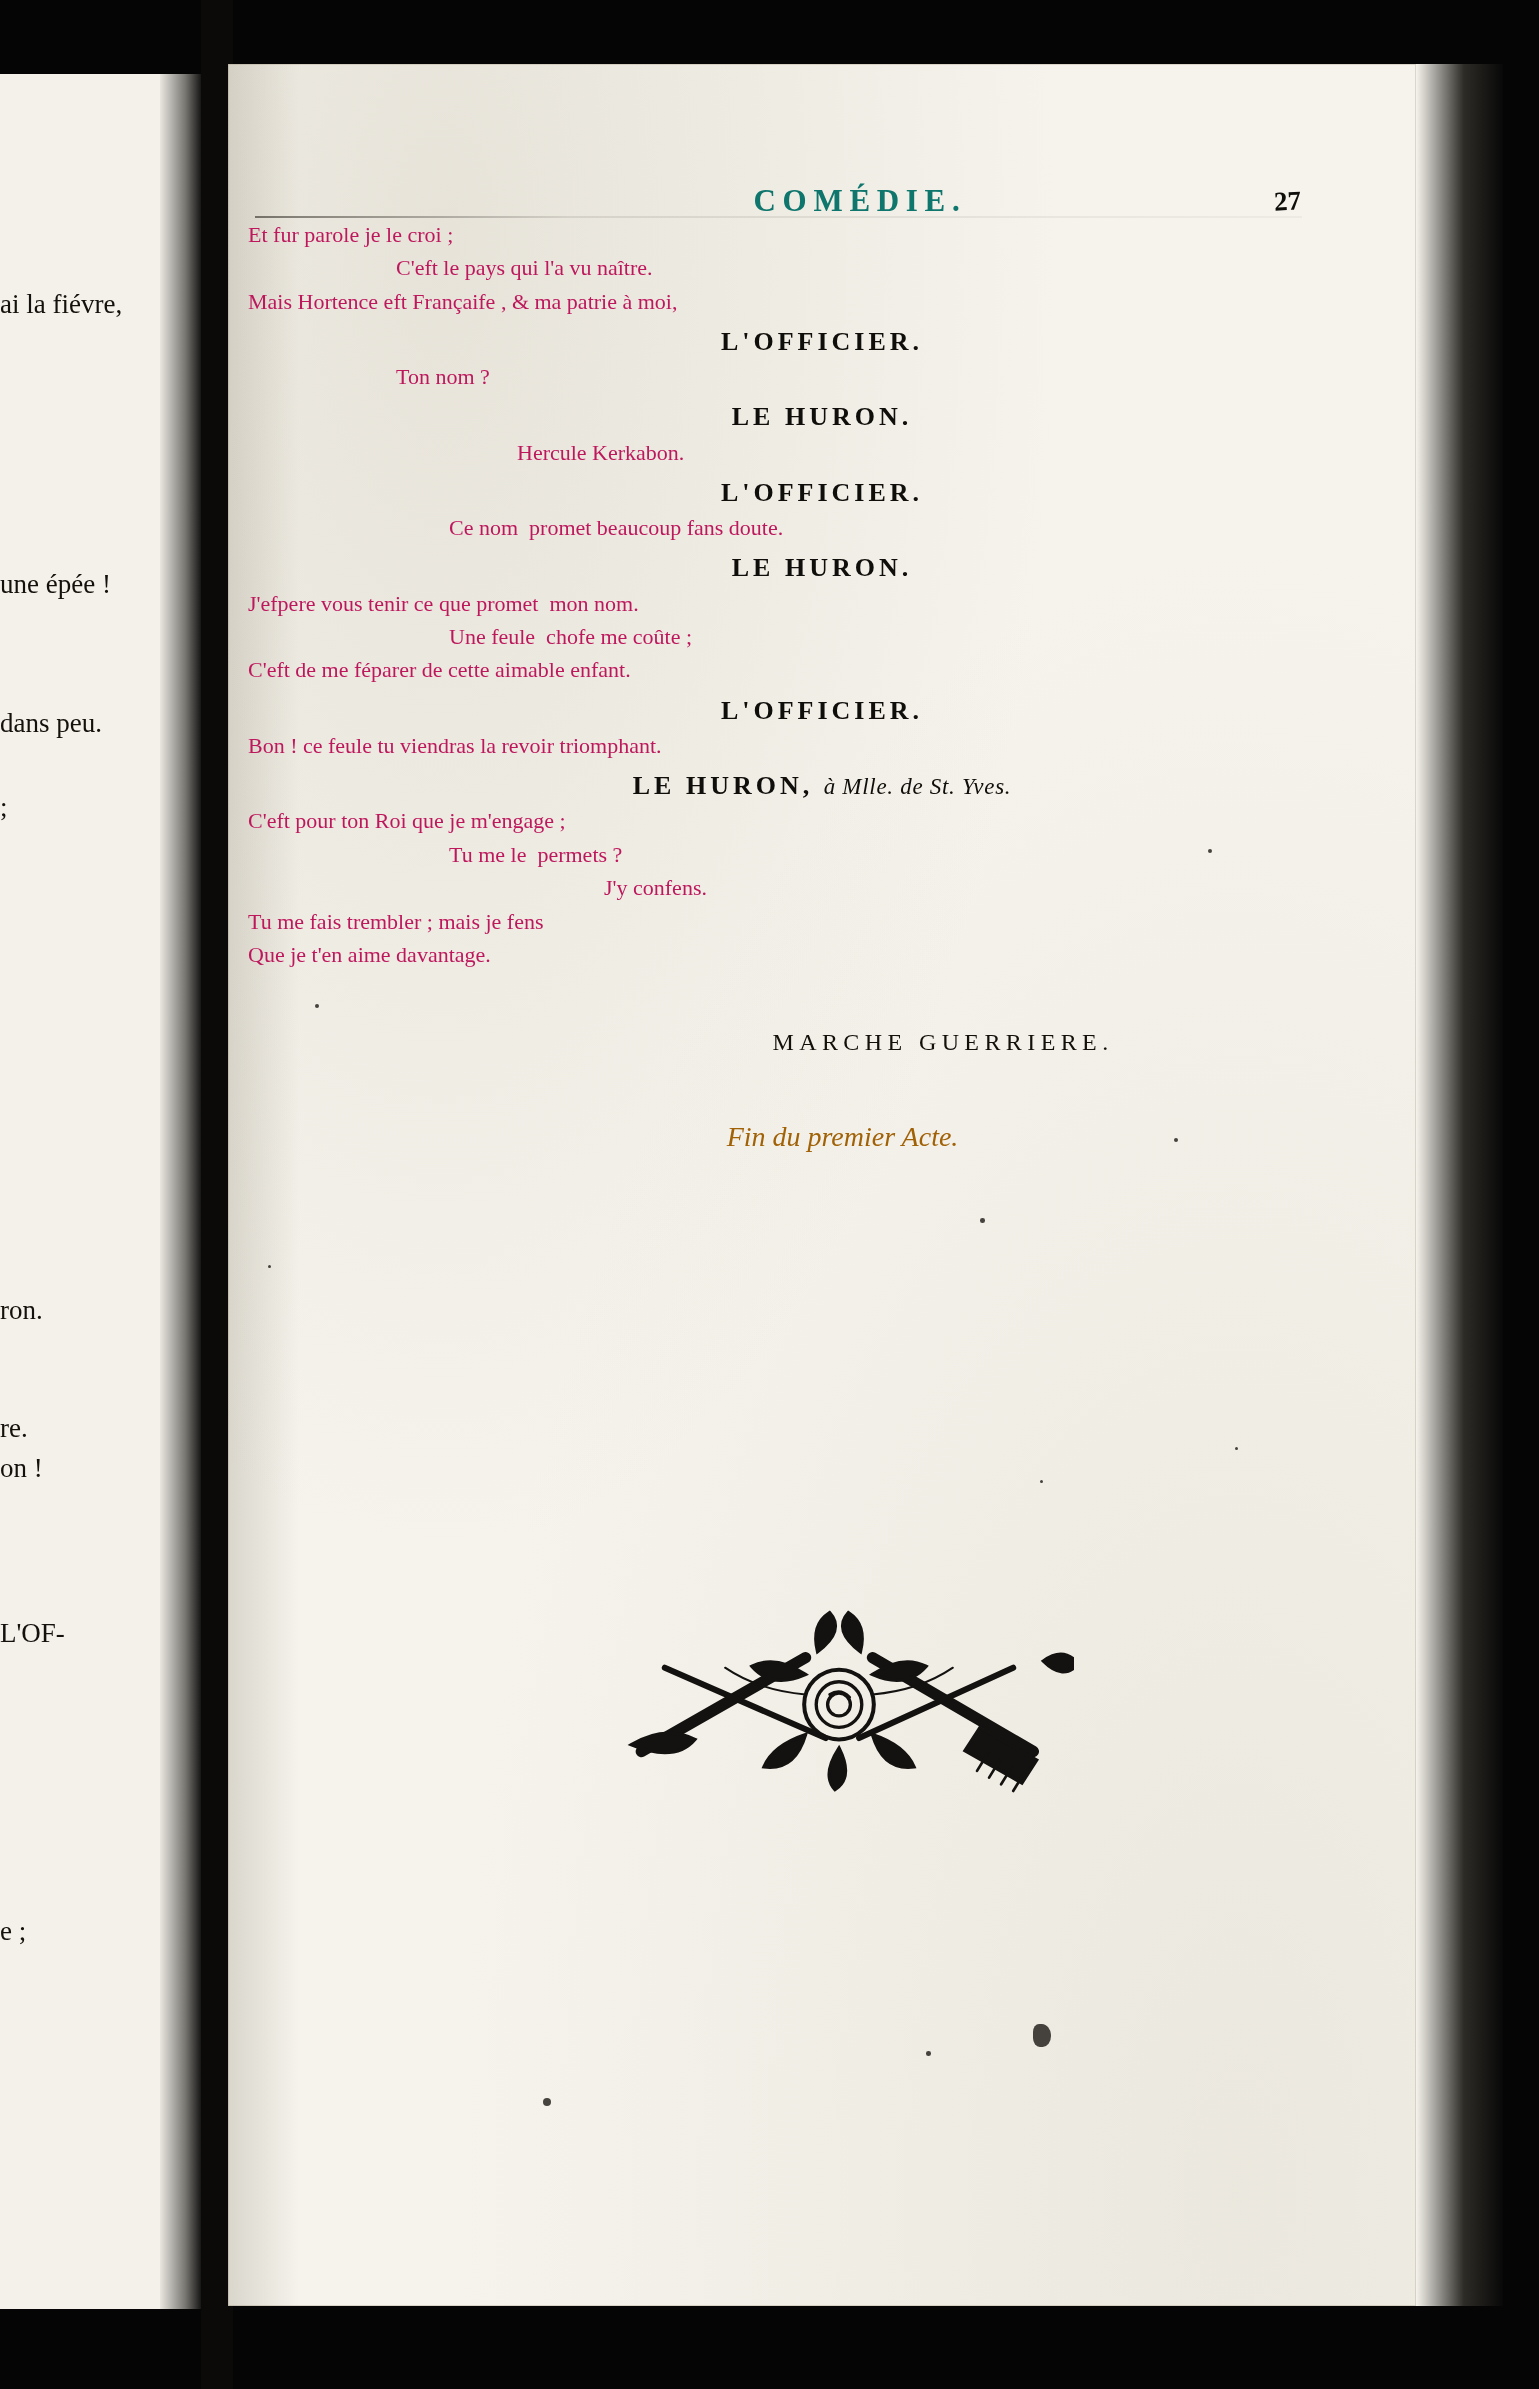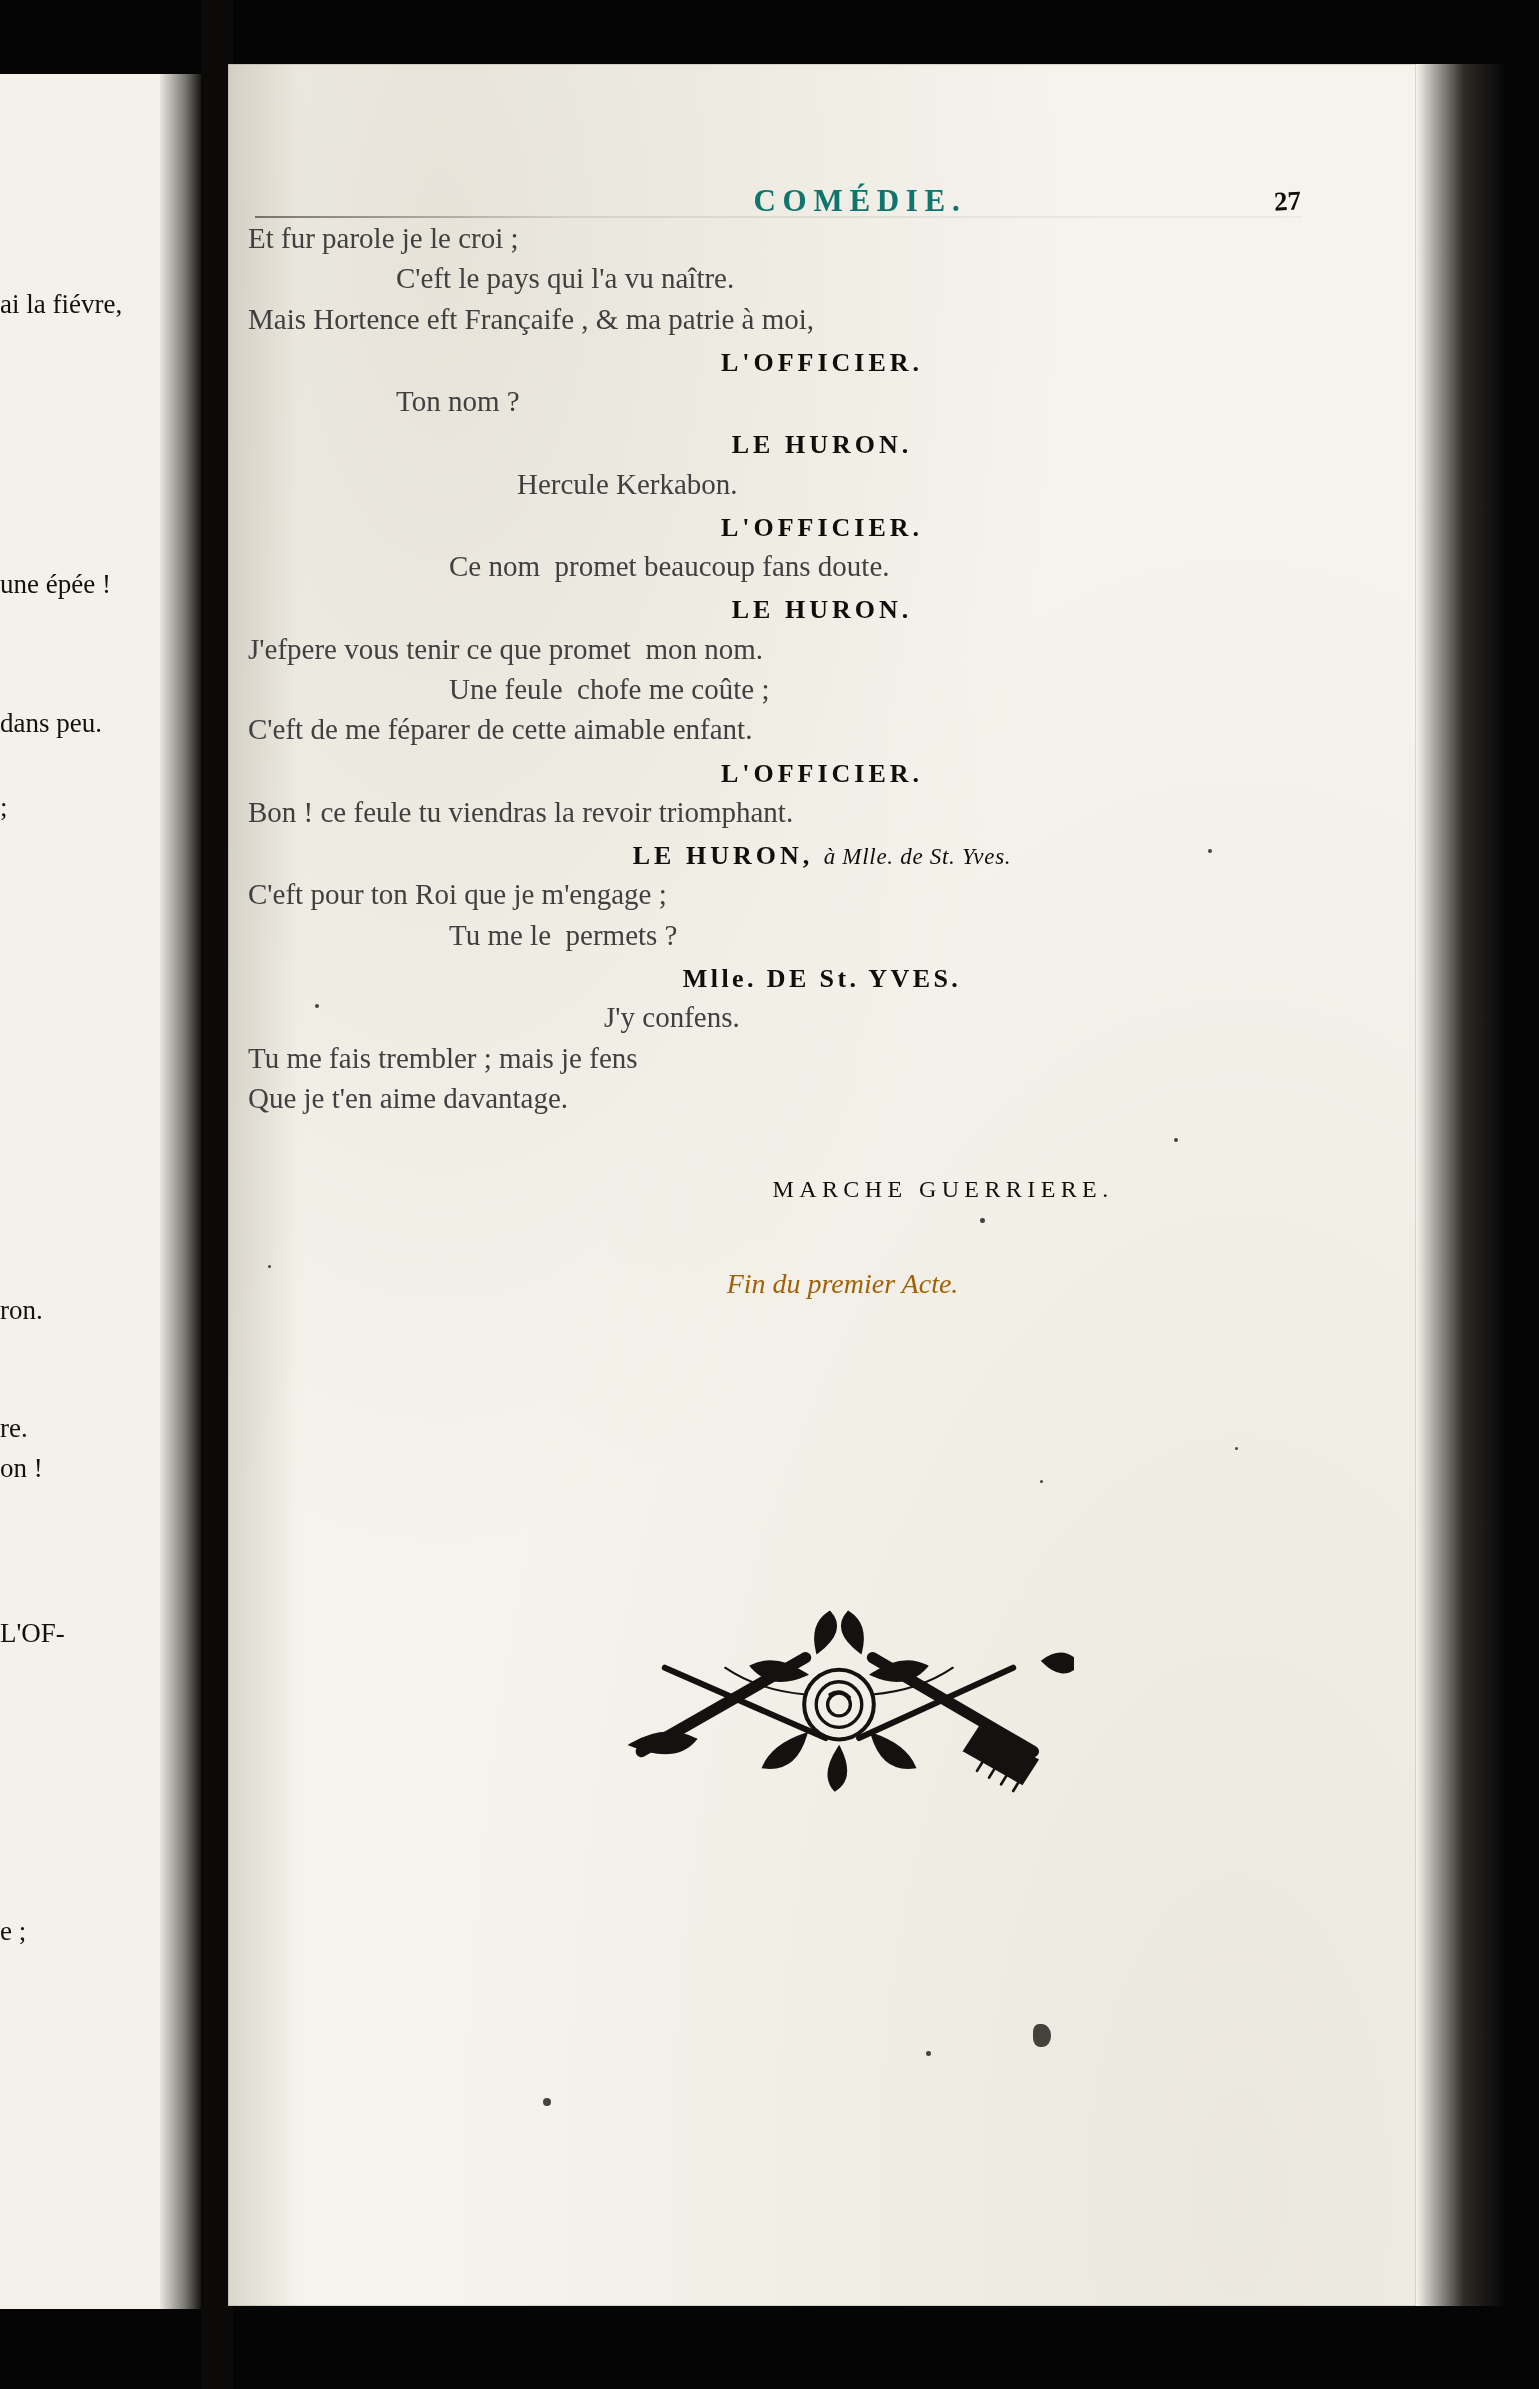--- a/index.html
+++ b/index.html
@@ -116,22 +116,22 @@
   }
 
   
   .body {
     position: absolute;
     top: 160px;
     left: 0;
     width: 1188px;
   }
   .ln {
-    color: #404040;
-    font-size: 29px;
+    color: #be185d;
+    font-size: 22px;
     line-height: 1.0;
     margin: 0;
     padding: 0 0 11.4px 0;
     white-space: pre;
   }
   .ln.flush   { padding-left: 20px; }
   .ln.ind2    { padding-left: 168px; }
   .ln.ind3    { padding-left: 221px; }
   .ln.ind4    { padding-left: 289px; }
   .ln.ind5    { padding-left: 376px; }
@@ -229,21 +229,20 @@
         <div class="ln ind3">Ce nom  promet beaucoup fans doute.</div>
         <div class="speaker">LE HURON.</div>
         <div class="ln flush">J'efpere vous tenir ce que promet  mon nom.</div>
         <div class="ln ind3">Une feule  chofe me coûte ;</div>
         <div class="ln flush">C'eft de me féparer de cette aimable enfant.</div>
         <div class="speaker">L'OFFICIER.</div>
         <div class="ln flush">Bon ! ce feule tu viendras la revoir triomphant.</div>
         <div class="speaker"><span>LE  HURON,</span> <span class="stage">à Mlle. de St. Yves.</span></div>
         <div class="ln flush">C'eft pour ton Roi que je m'engage ;</div>
         <div class="ln ind3">Tu me le  permets ?</div>
-        <div class="speaker small">Mlle.  DE St.  YVES.</div>
         <div class="ln ind5">J'y confens.</div>
         <div class="ln flush">Tu me fais trembler ; mais je fens</div>
         <div class="ln flush">Que je t'en aime davantage.</div>
       </div>
 
     <div class="marche">MARCHE  GUERRIERE.</div>
     <div class="fin">Fin du premier Acte.</div>
   </div>
 
   <div class="ornament">

